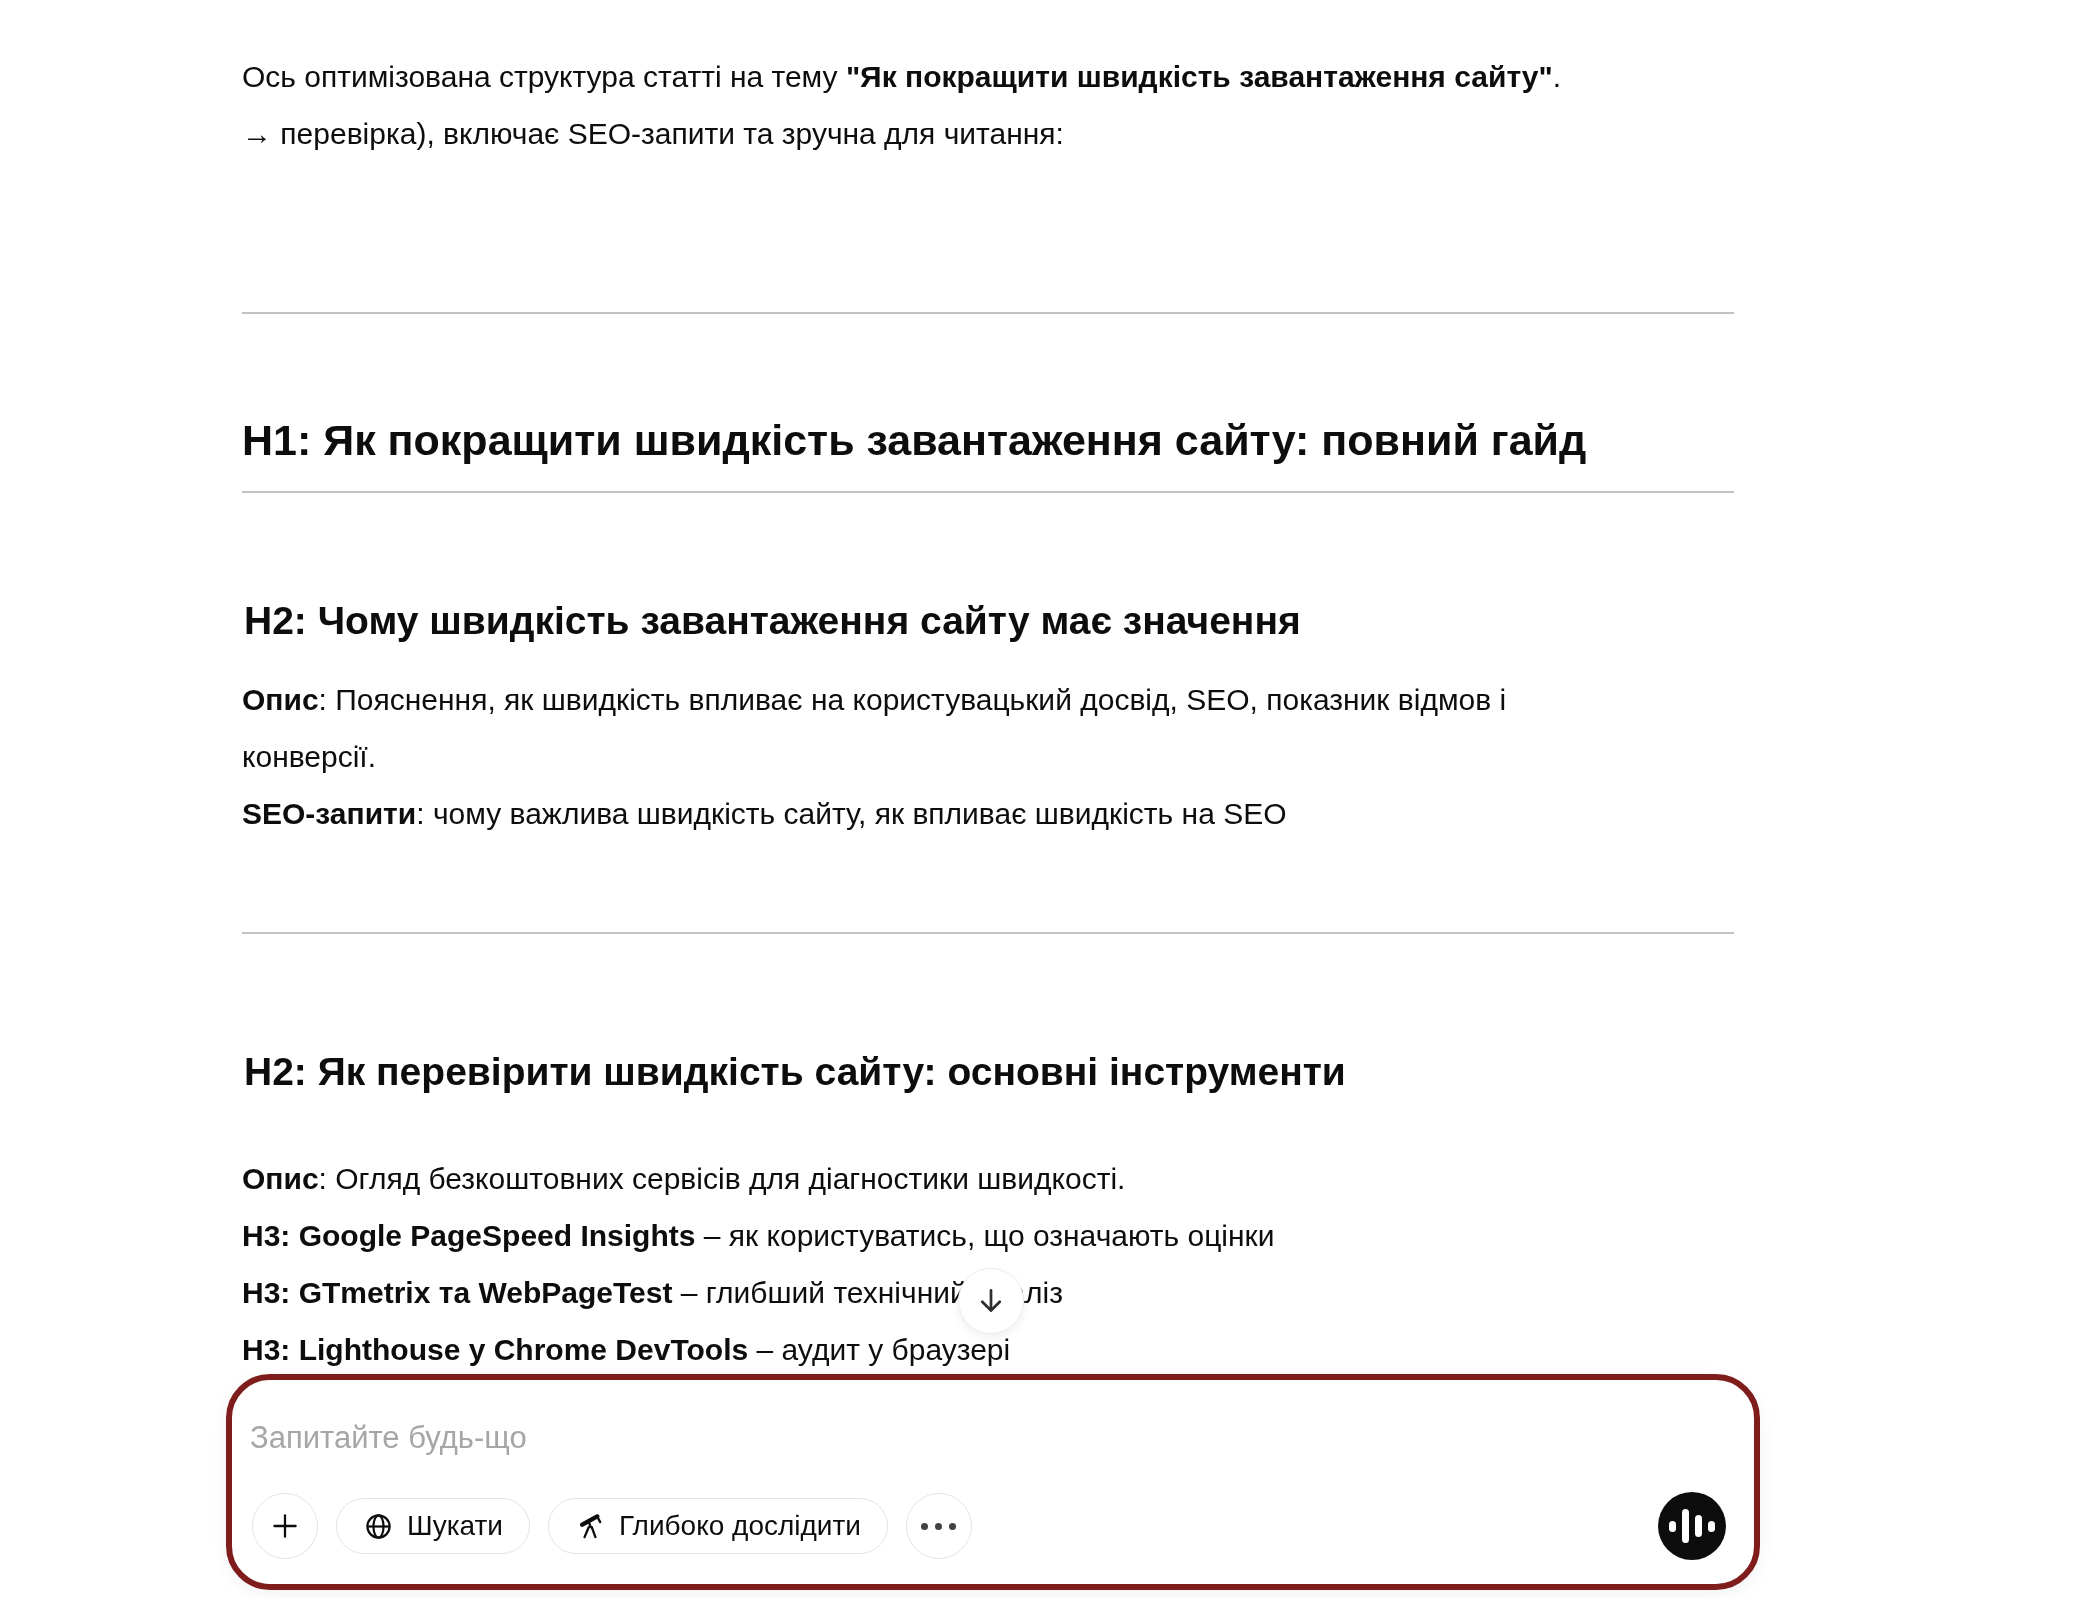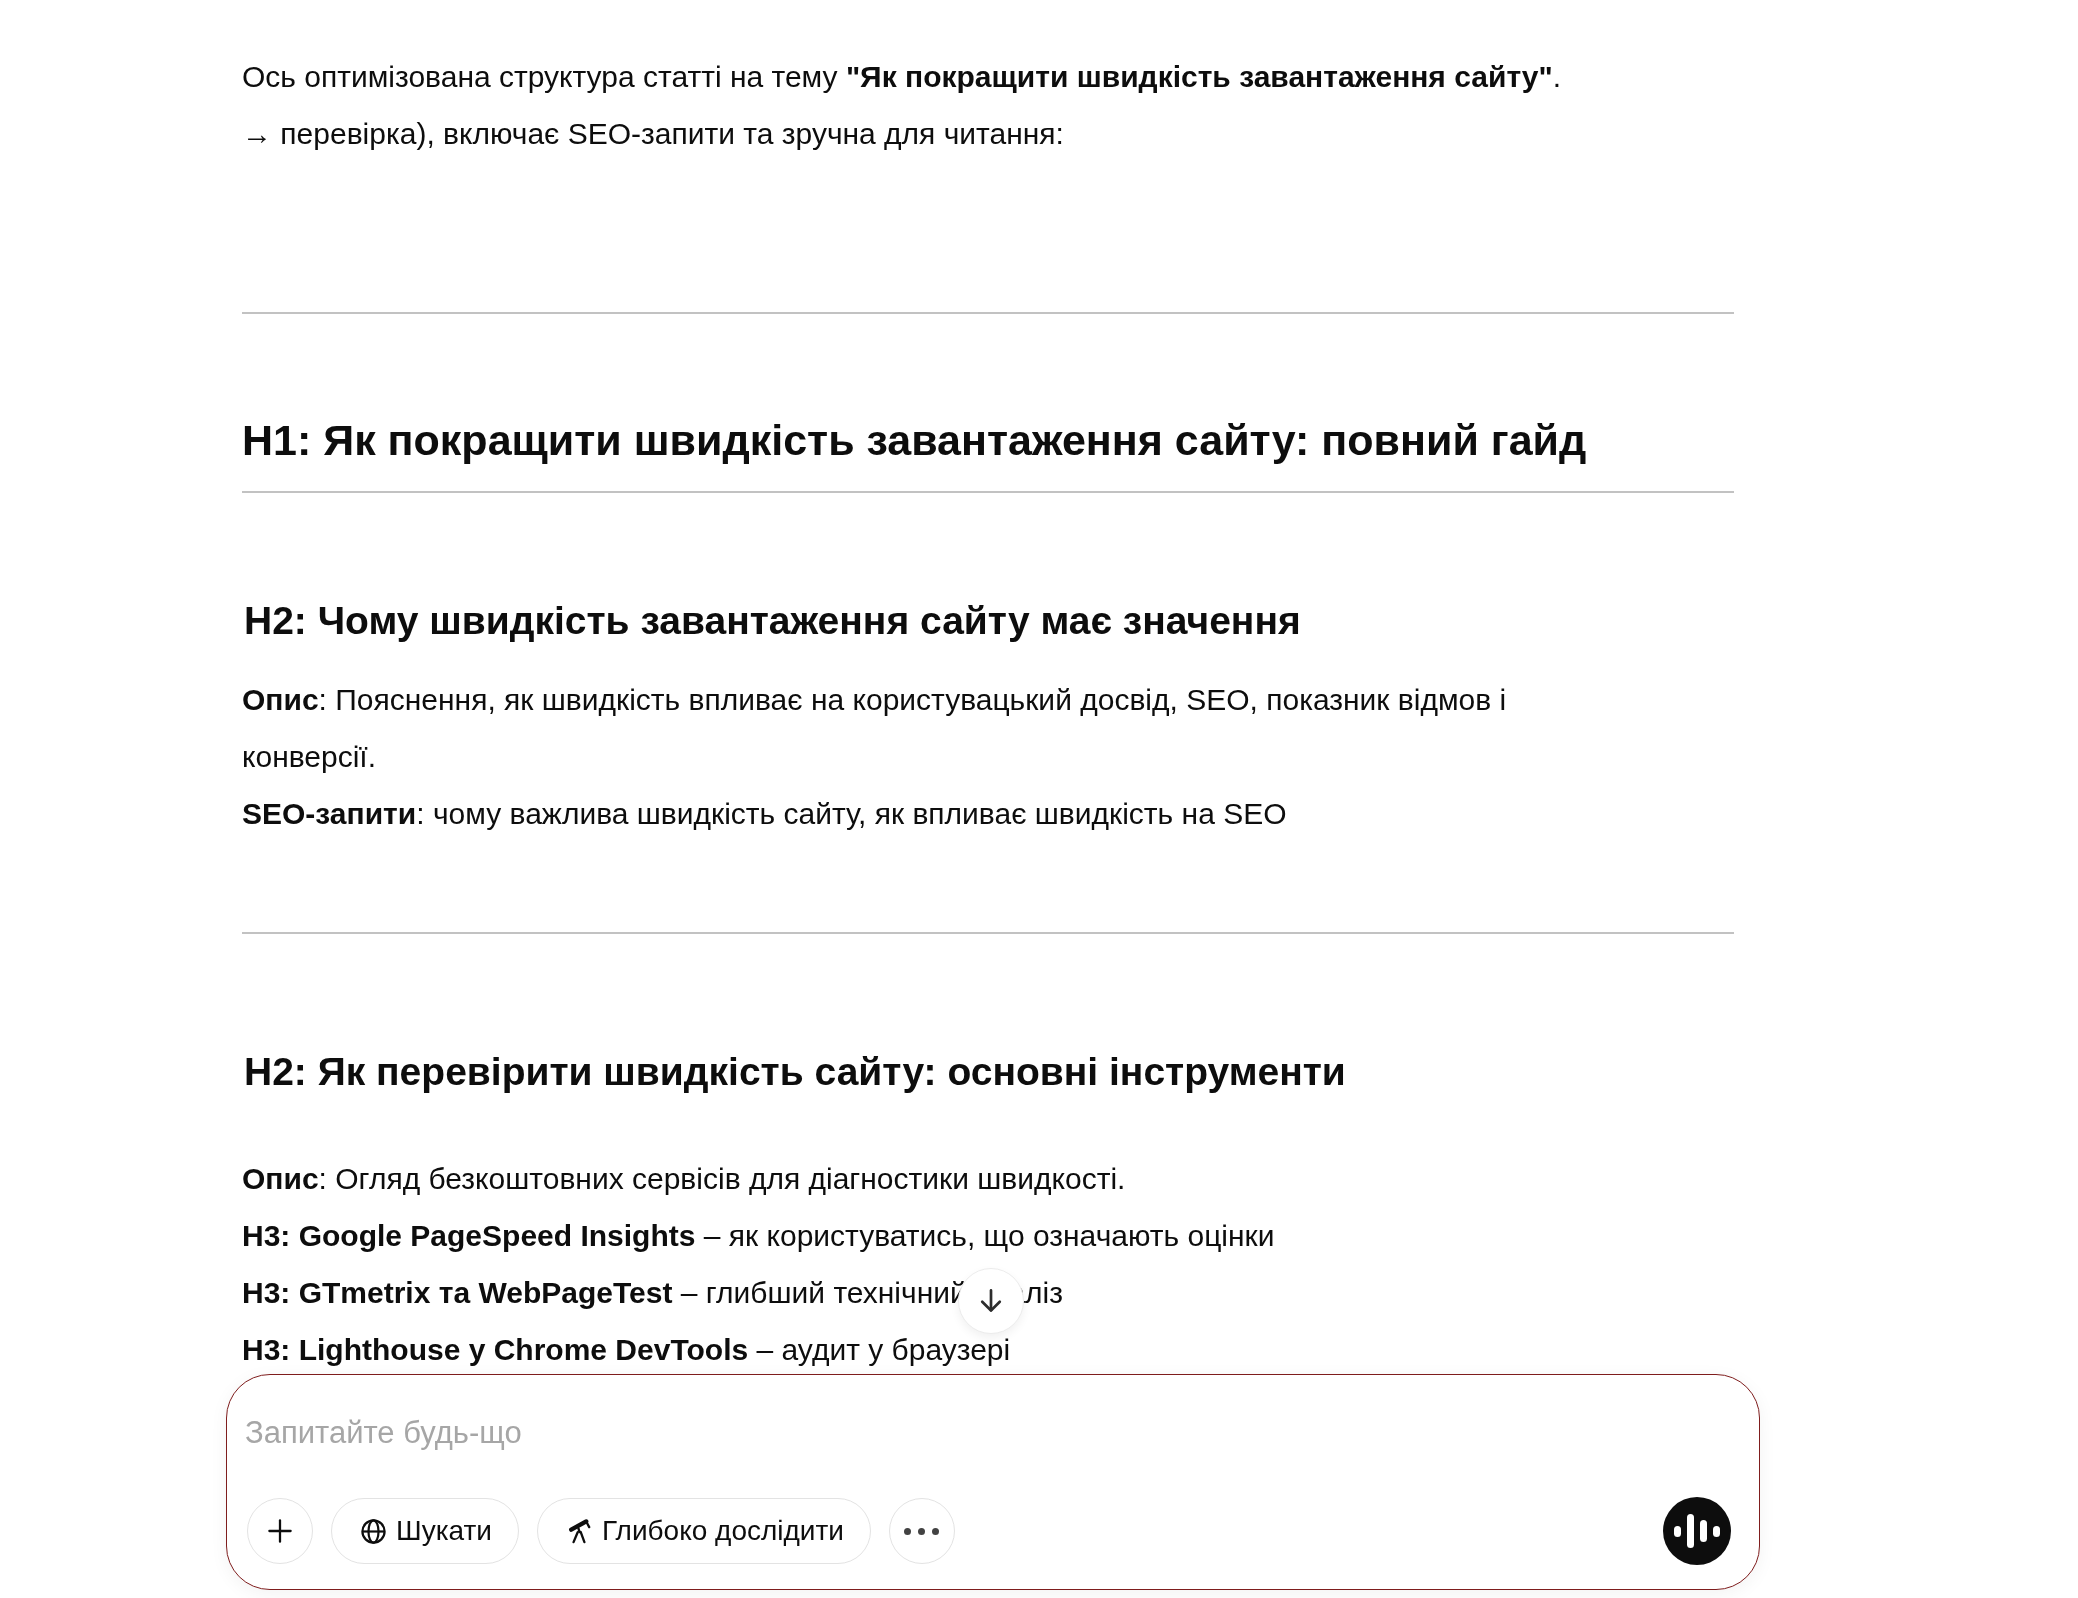--- a/index.html
+++ b/index.html
@@ -15,32 +15,32 @@
   h1.doc-h1 { position:absolute; left:242px; font-size:43px; font-weight:700; line-height:52px; white-space:nowrap; }
   h2.doc-h2 { position:absolute; left:244px; font-size:39px; font-weight:700; line-height:48px; white-space:nowrap; }
 
   
   .scroll-btn { position:absolute; left:958px; top:1268px; width:66px; height:66px; border-radius:50%;
     background:#ffffff; border:1px solid #ececec; box-shadow:0 4px 10px rgba(0,0,0,0.06);
     display:flex; align-items:center; justify-content:center; cursor:pointer; }
 
   
   .composer { position:absolute; left:226px; top:1374px; width:1534px; height:216px;
-    background:#ffffff; border:1px solid #7f1d1d; border-radius:44px;
+    background:#ffffff; border:6px solid #7f1d1d; border-radius:44px;
     box-shadow:0 4px 18px rgba(0,0,0,0.05); }
   .composer-input { position:absolute; left:18px; top:28px; width:1460px; height:60px;
     border:none; outline:none; font-family:"Liberation Sans","DejaVu Sans",sans-serif;
     font-size:31px; color:#0d0d0d; background:transparent; }
   .composer-input::placeholder { color:#a6a6a6; }
   .composer-row { position:absolute; left:20px; right:28px; bottom:24px; height:68px;
     display:flex; align-items:center; gap:18px; }
   .circle-btn { width:66px; height:66px; border-radius:50%; border:1px solid #e3e3e3; background:#fff;
     display:flex; align-items:center; justify-content:center; cursor:pointer; flex:0 0 auto; }
-  .pill-btn { height:66px; border:1px solid #e3e3e3; background:#fff; border-radius:33px;
-    display:flex; align-items:center; gap:7px; padding:0 26px; cursor:pointer; flex:0 0 auto; }
+  .pill-btn { height:56px; border:1px solid #e3e3e3; background:#fff; border-radius:33px;
+    display:flex; align-items:center; gap:13px; padding:0 26px; cursor:pointer; flex:0 0 auto; }
   .pill-btn .lbl { font-size:28px; color:#0d0d0d; white-space:nowrap; }
   .spacer { flex:1 1 auto; }
   .voice-btn { width:68px; height:68px; border-radius:50%; background:#0d0d0d; border:none;
     display:flex; align-items:center; justify-content:center; gap:6px; cursor:pointer; flex:0 0 auto; }
   .vbar { width:7px; background:#ffffff; border-radius:4px; }
   .dots { display:flex; gap:7px; }
   .dot { width:7px; height:7px; border-radius:50%; background:#424242; }
 </style>
 </head>
 <body>

